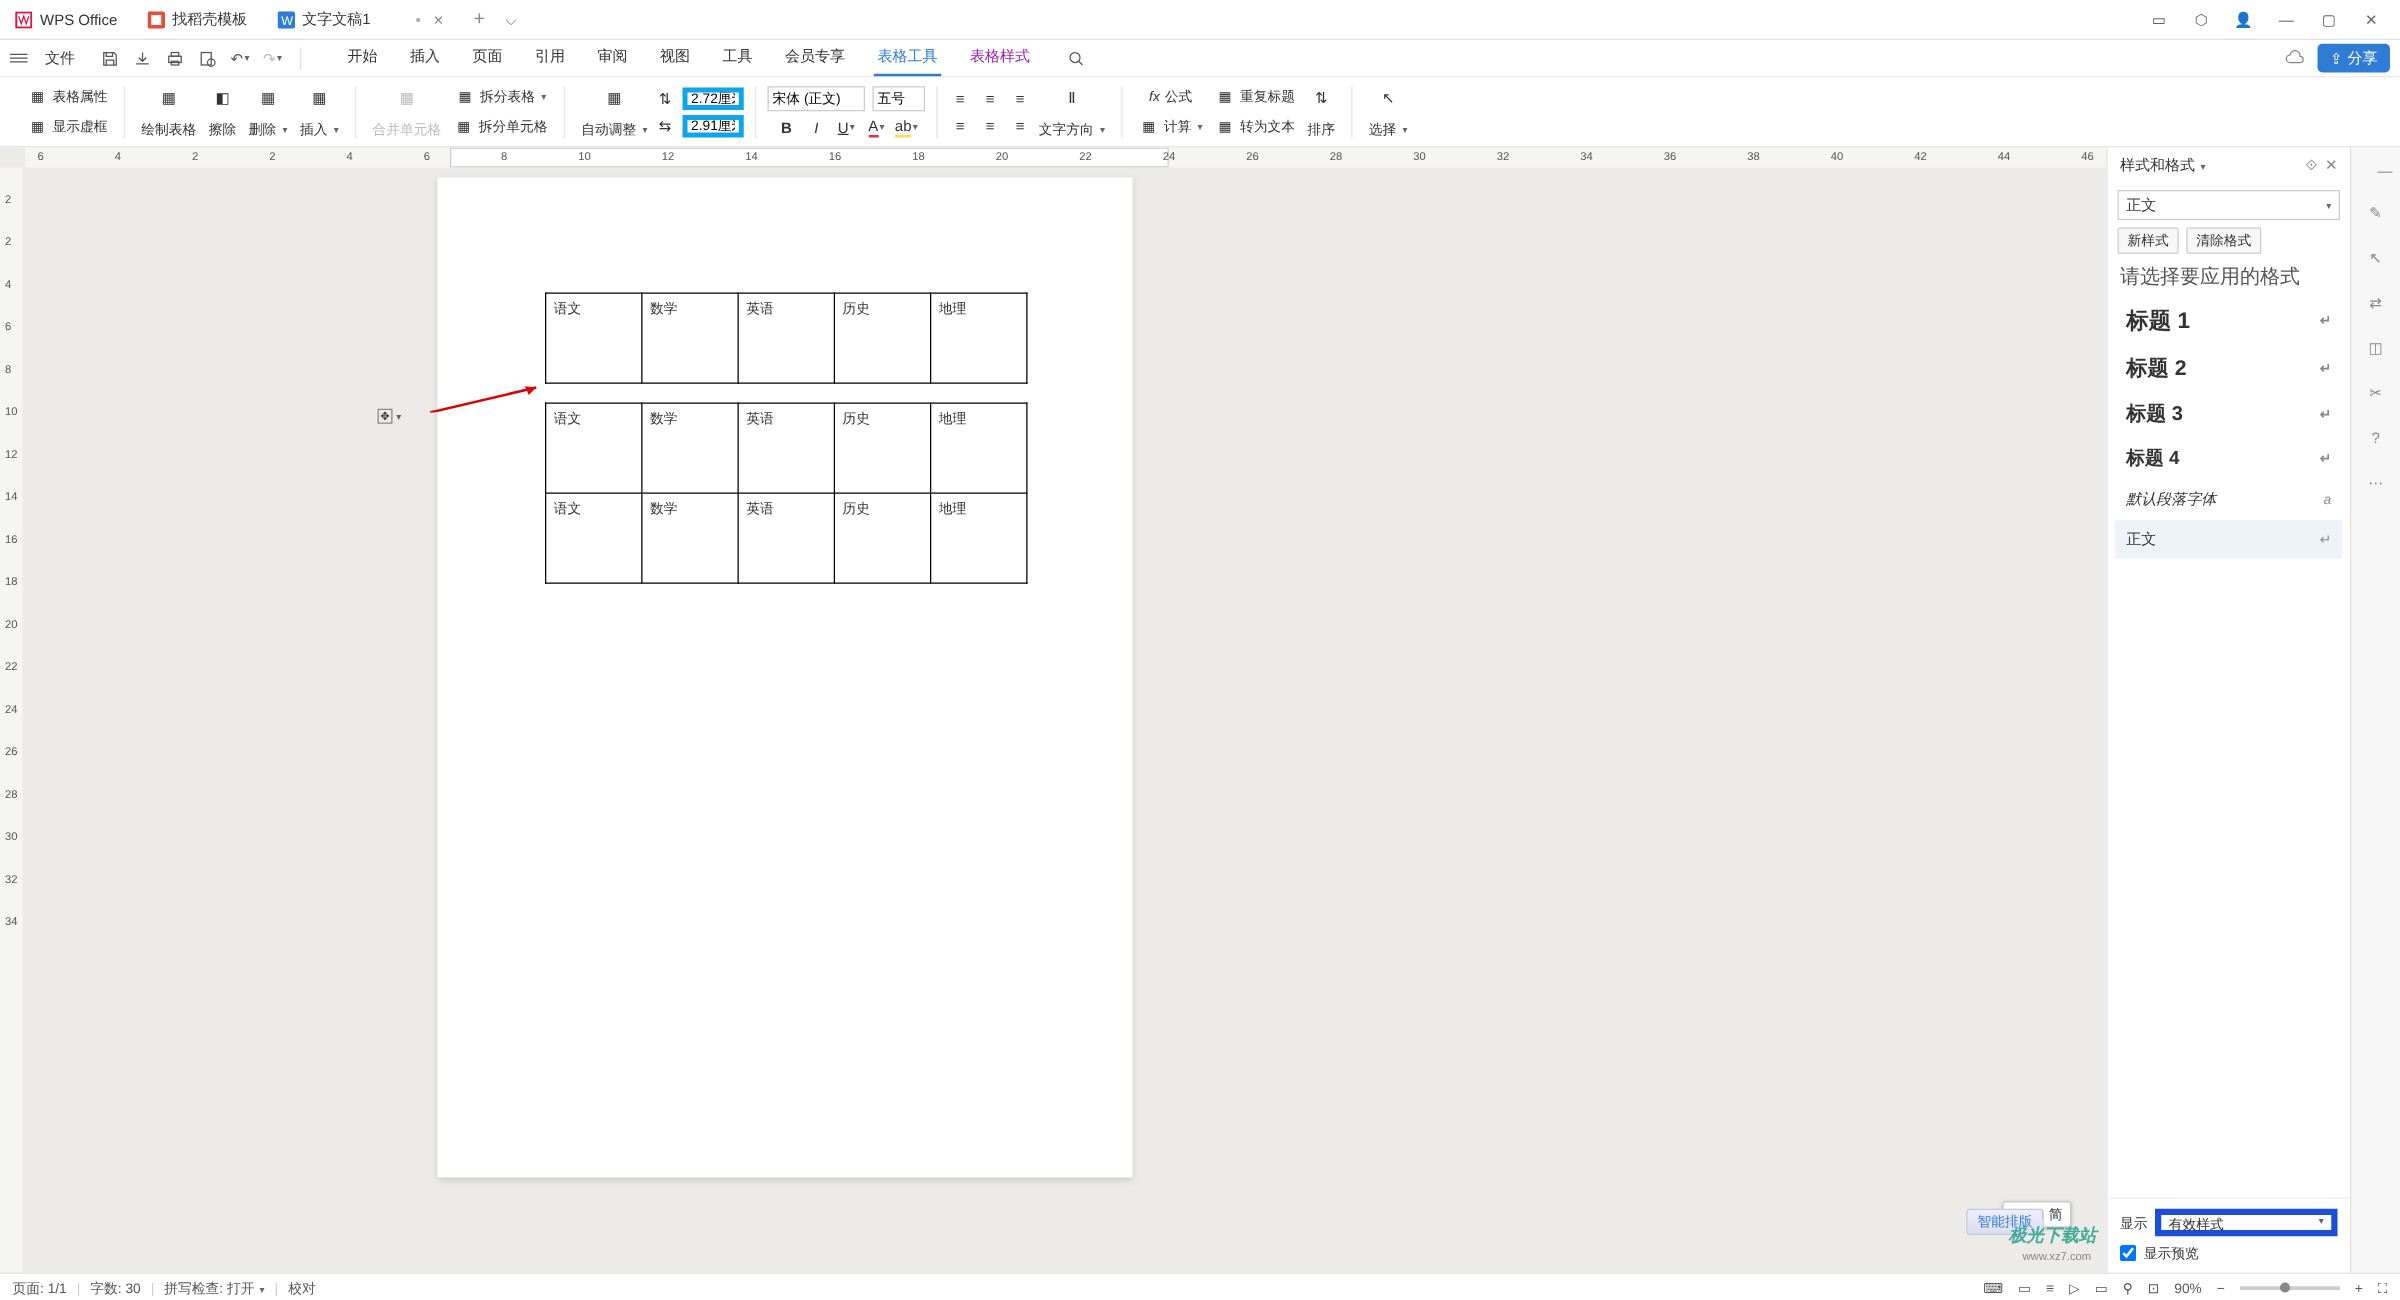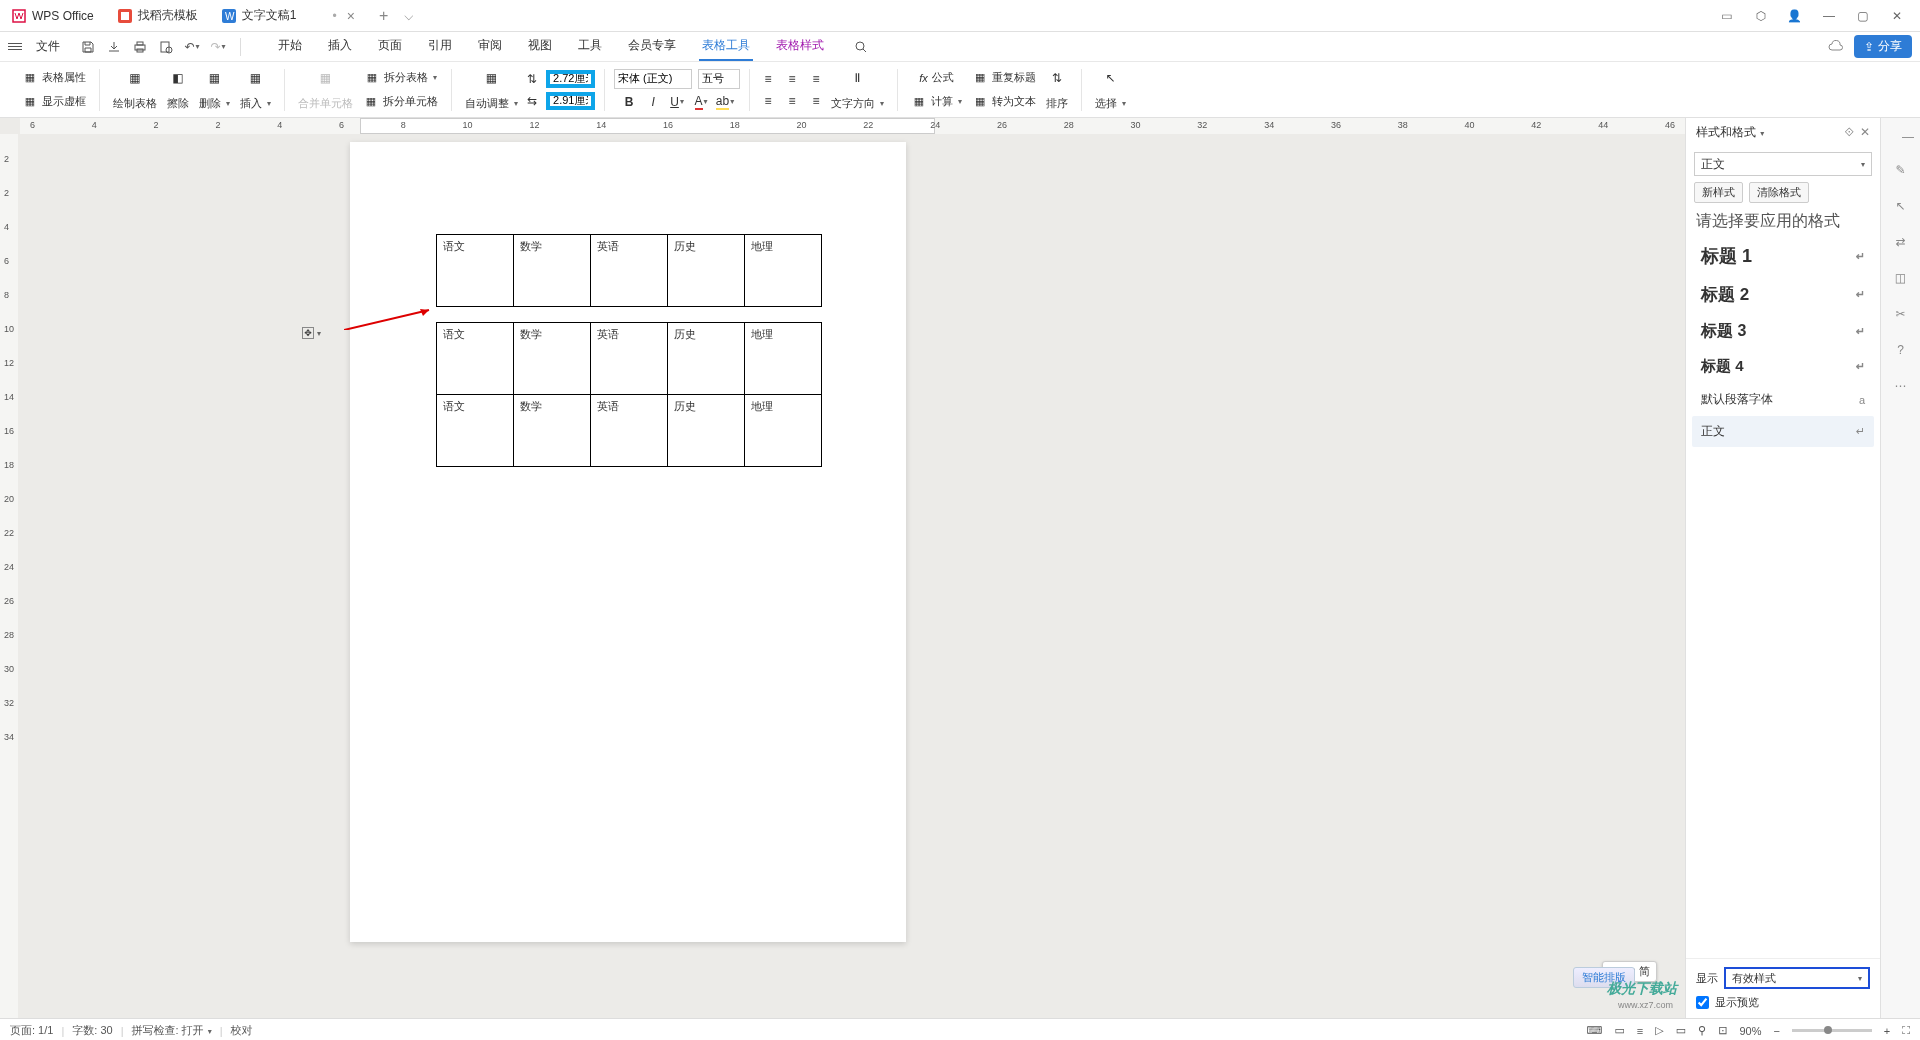--- a/index.html
+++ b/index.html
@@ -68,26 +68,26 @@
 .style-select { margin: 6px 8px; border: 1px solid #ccc; height: 24px; display: flex; align-items: center; padding: 0 6px; justify-content: space-between; font-size: 12px; }
 .style-btns { display: flex; gap: 6px; padding: 0 8px; }
 .style-btn { border: 1px solid #ccc; padding: 2px 7px; font-size: 11px; border-radius: 2px; background:#f7f7f7; }
 .style-label { padding: 8px 10px 4px; font-size: 16px; color: #555; }
 .style-list { flex: 1; overflow: auto; padding: 0 6px; }
 .style-item { display: flex; align-items: center; justify-content: space-between; padding: 6px 8px; border: 1px solid transparent; border-radius:2px; margin:1px 0;}
 .style-item.h1 { font-size: 18px; font-weight: bold; }
 .style-item.h2 { font-size: 17px; font-weight: bold; }
 .style-item.h3 { font-size: 16px; font-weight: bold; }
 .style-item.h4 { font-size: 15px; font-weight: bold; }
-.style-item.default { font-size: 12px; }
+.style-item.default { font-size: 12px; font-style: italic; }
 .style-item.body { font-size: 12px; background:#eef3f9;}
 .style-item .ret { color: #888; font-size: 11px; }
 .style-bottom { padding: 8px 10px; border-top: 1px solid #eee; }
 .style-show { display: flex; align-items: center; gap: 6px; font-size: 11px; margin-bottom: 6px; }
-.style-dropdown { border: 2px solid #1d4ed8; height: 22px; display: flex; align-items: center; padding: 0 6px; justify-content: space-between; font-size: 11px; flex: 1; }
+.style-dropdown { border: 5px solid #1d4ed8; height: 22px; display: flex; padding: 0 6px; justify-content: space-between; font-size: 11px; flex: 1; }
 .style-preview { display: flex; align-items: center; gap: 6px; font-size: 11px; margin-top:6px;}
 
 .right-rail { width: 40px; background: #f7f7f7; border-left: 1px solid #e0e0e0; display: flex; flex-direction: column; align-items: center; gap: 16px; padding-top: 12px; }
 .rail-icon { width: 20px; height: 20px; color: #888; display:flex; align-items:center; justify-content:center; }
 
 .statusbar { height: 24px; background: #fff; border-top: 1px solid #ddd; display: flex; align-items: center; padding: 0 10px; font-size: 11px; color: #555; }
 .status-sep { margin: 0 8px; color: #ccc; }
 .status-right { margin-left: auto; display: flex; align-items: center; gap: 12px; }
 .zoom-slider { width: 80px; height: 3px; background: #ccc; position: relative; }
 .zoom-thumb { width: 8px; height: 8px; background: #888; border-radius: 50%; position: absolute; top: -3px; left: 40%; }

